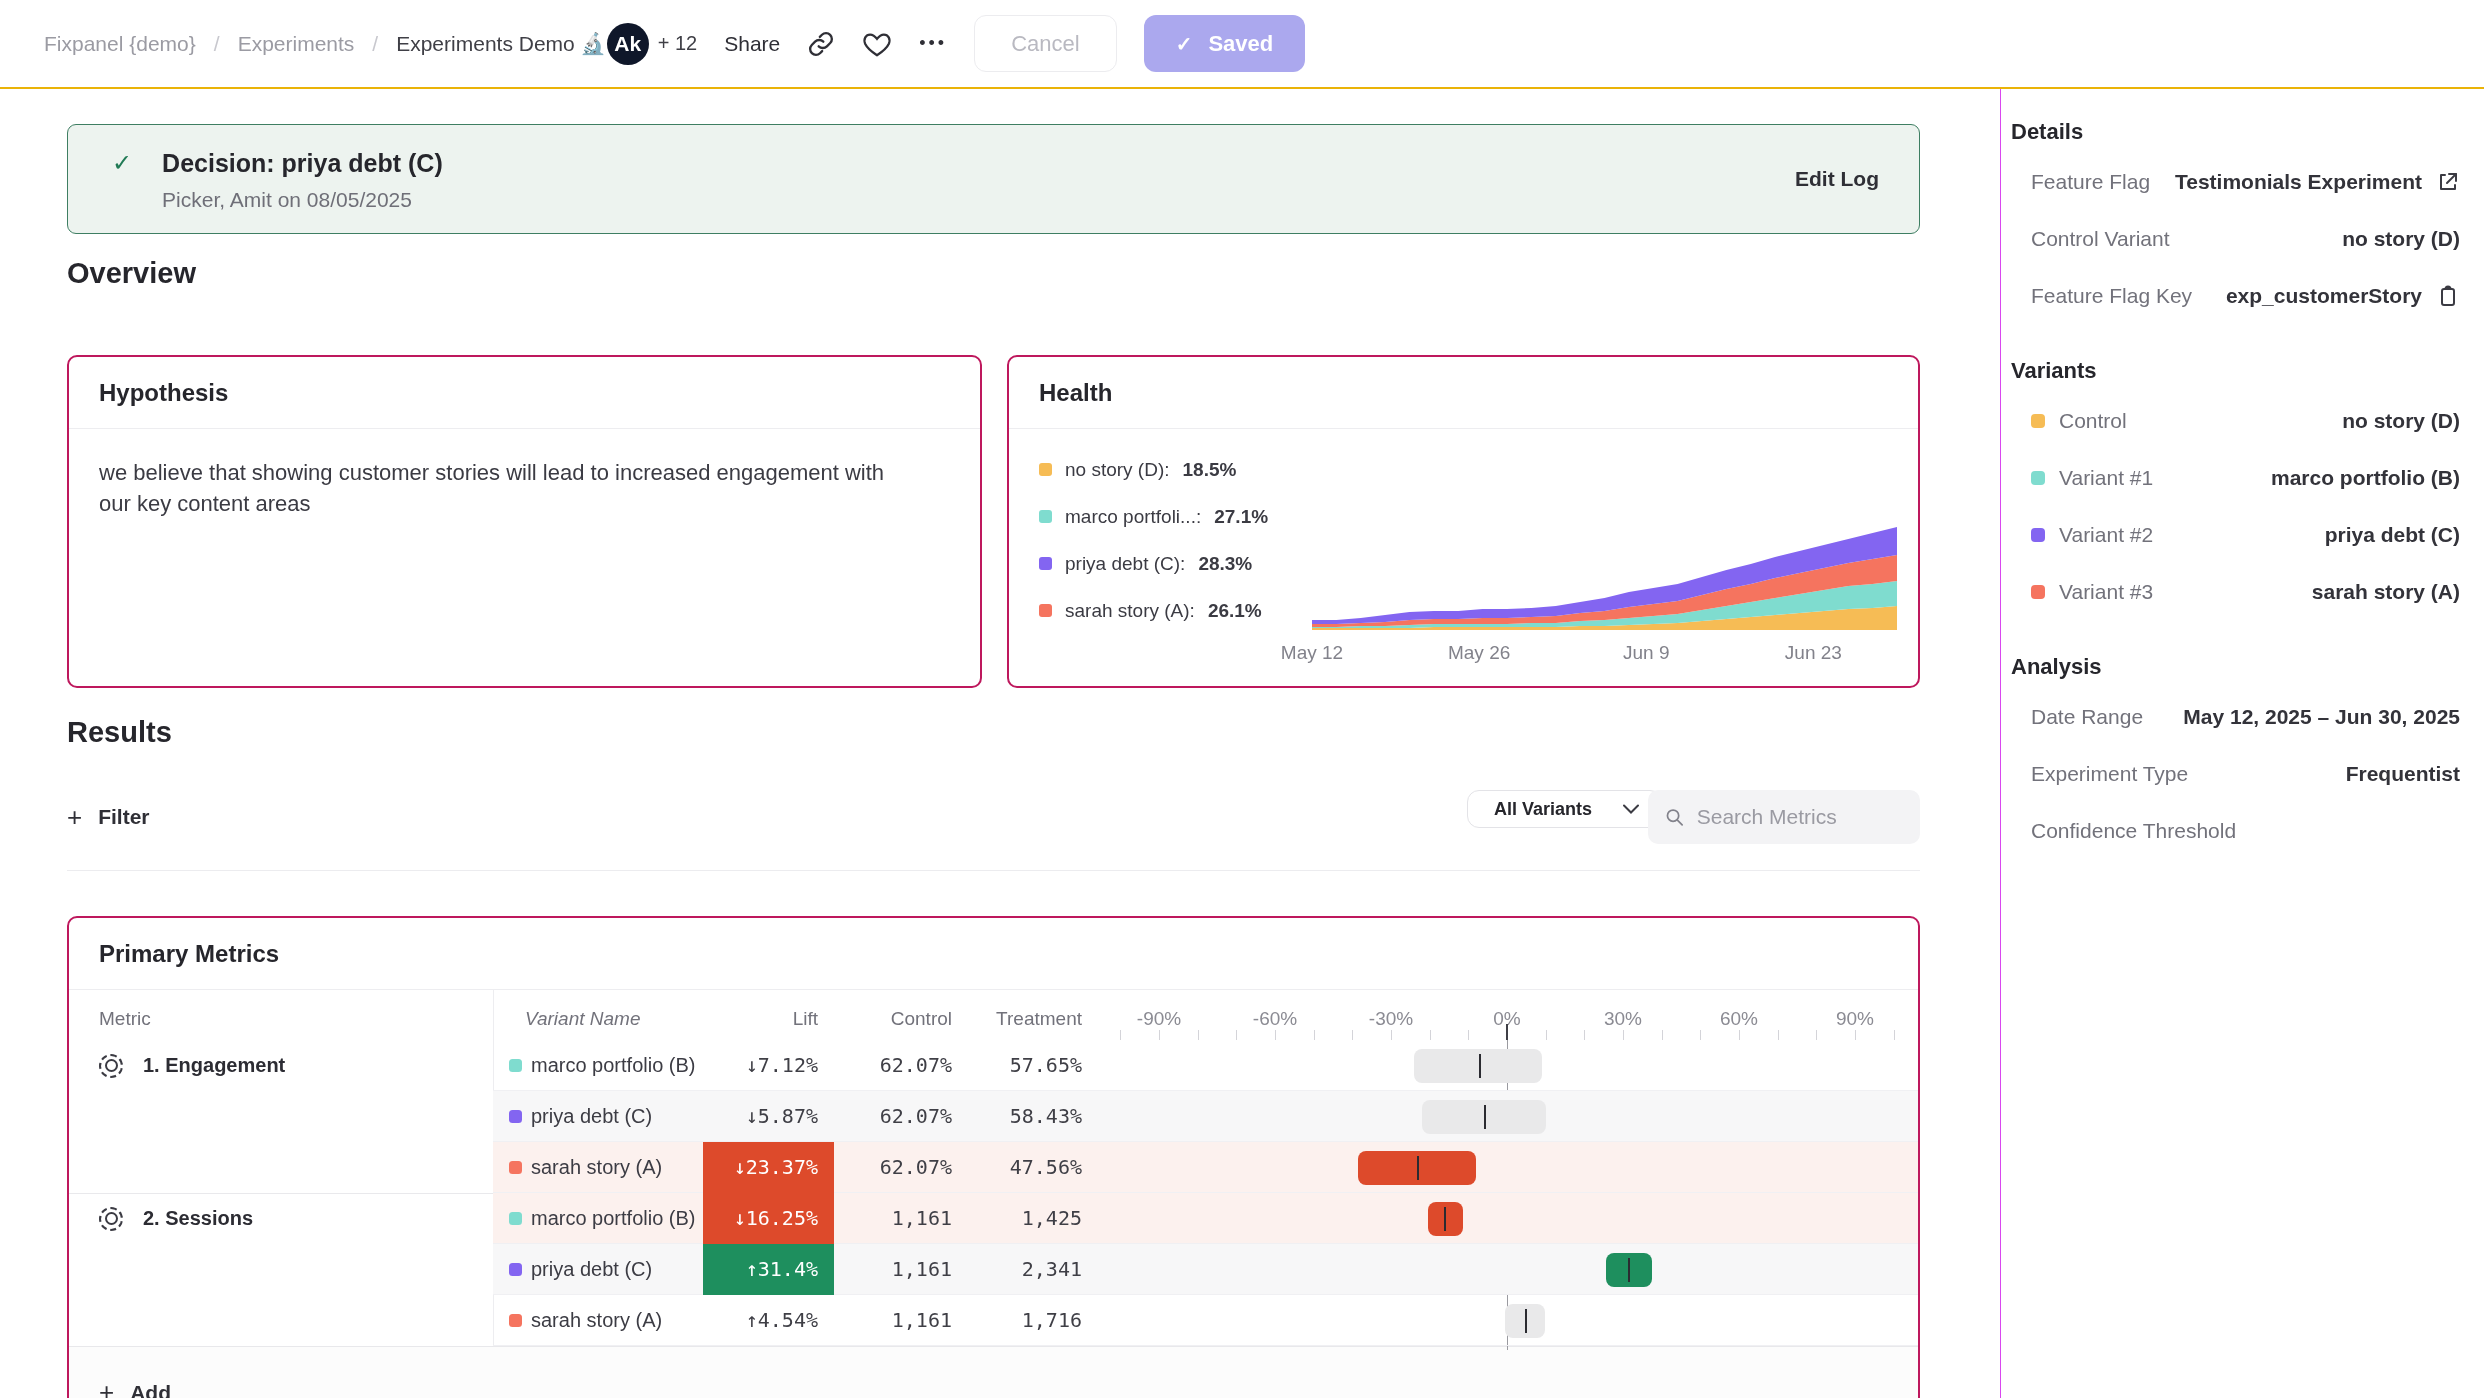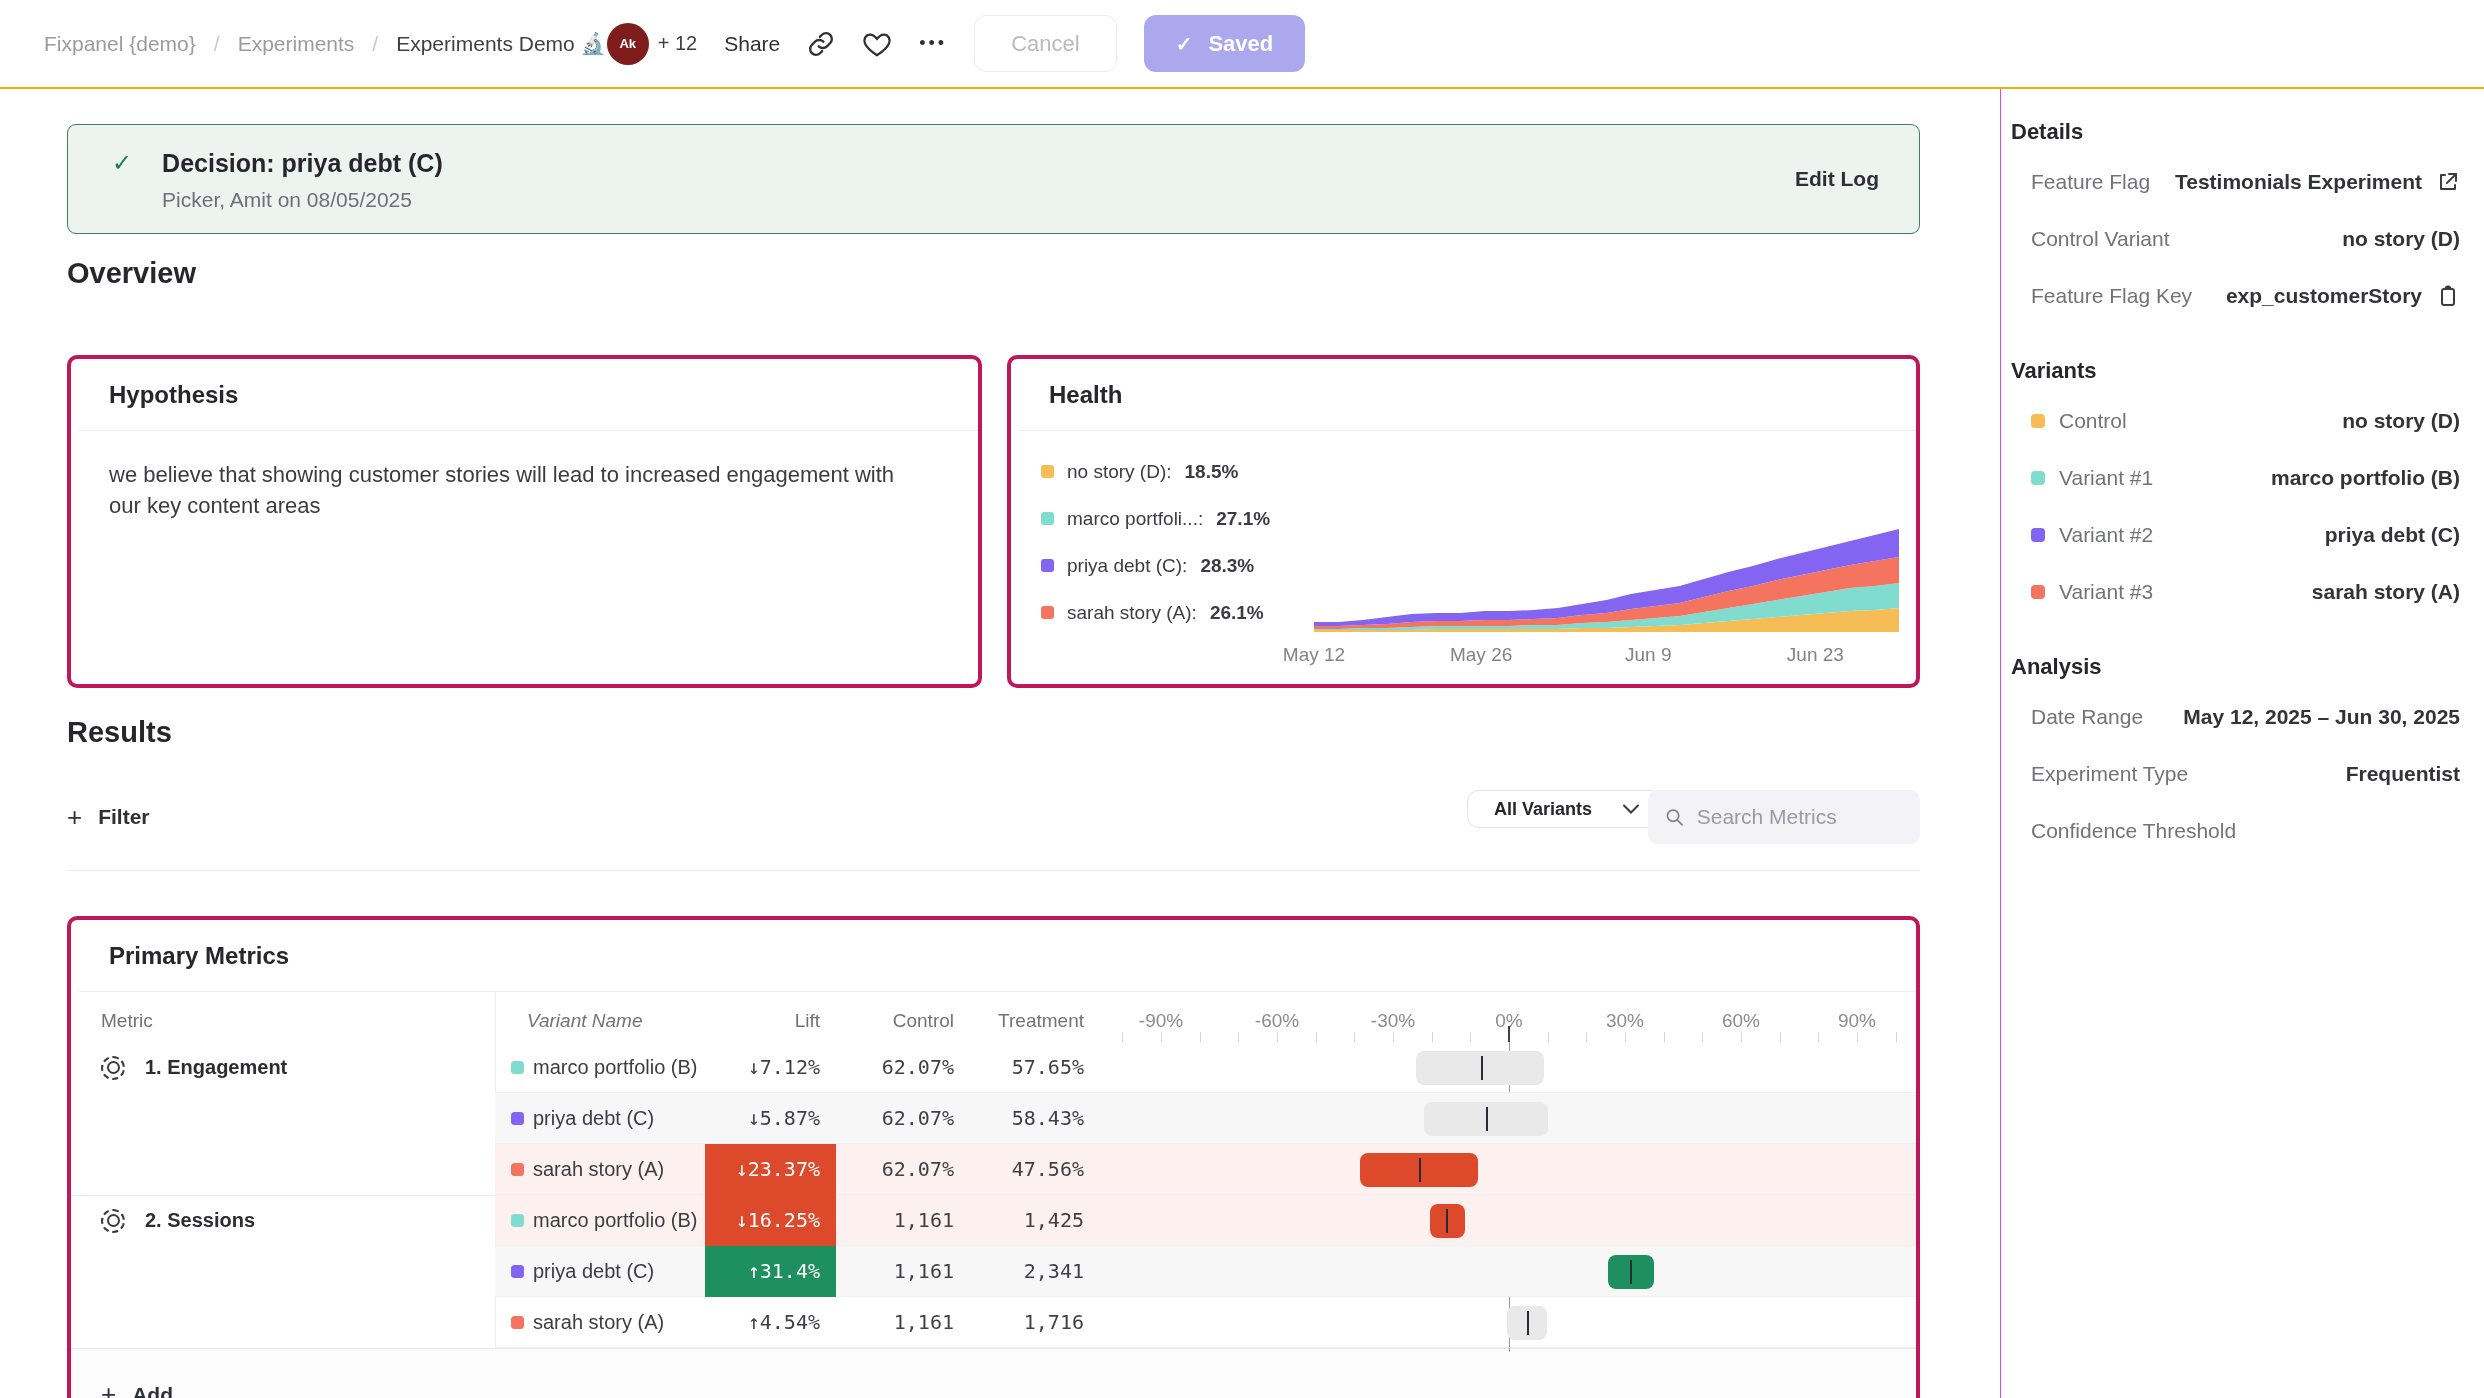--- a/index.html
+++ b/index.html
@@ -14,22 +14,22 @@
   .header {
     position:absolute; top:0; left:0; width:2484px; height:89px;
     border-bottom:2px solid #eab308;
     display:flex; align-items:center; 
     padding:0 44px 0 44px;
   }
   .crumbs { display:flex; align-items:center; gap:18px; font-size:21px; color:#9b9ba3; }
   .crumb-sep { color:#c8c8ce; }
   .crumb-current { color:#3f3f46; font-weight:500; }
   .actions { display:flex; align-items:center; gap:27px; }
-  .avatar { width:42px; height:42px; border-radius:50%; background:#7f1d1d; color:#fff;
-    display:flex; align-items:center; justify-content:center; font-size:13px; font-weight:700; }
+  .avatar { width:42px; height:42px; border-radius:50%; background:#0f172a; color:#fff;
+    display:flex; align-items:center; justify-content:center; font-size:21px; font-weight:700; }
   .collab { font-size:20px; color:#3f3f46; margin-left:-18px; }
   .share-label { font-size:21px; color:#2f2f36; font-weight:500; cursor:pointer; }
   .icon-btn { display:flex; align-items:center; justify-content:center; cursor:pointer; color:#2f2f36; }
   .ellipsis { font-size:18px; letter-spacing:3px; color:#2f2f36; }
   .btn-cancel { height:57px; padding:0 36px; background:#fff; border:1px solid #ececef;
     border-radius:12px; color:#b9b9c1; font-size:22px; display:flex; align-items:center; cursor:pointer; }
   .btn-saved { height:57px; padding:0 32px; background:#aba8ee; border:none; border-radius:12px;
     color:#fff; font-size:22px; font-weight:600; display:flex; align-items:center; gap:16px; cursor:pointer; }
   .btn-saved .chk { font-size:20px; }
 
@@ -41,21 +41,21 @@
     background:#edf3ef; border:1px solid #3e7e62; border-radius:9px;
     display:flex; align-items:center; padding:0 40px 0 44px;
   }
   .banner-check { color:#217a55; font-size:24px; margin-right:30px; align-self:flex-start; margin-top:24px; }
   .banner-title { font-size:25px; font-weight:700; color:#26262c; line-height:1.0; margin-top:4px; }
   .banner-sub { font-size:21px; color:#6f6f78; margin-top:12px; }
   .banner-edit { margin-left:auto; font-size:21px; font-weight:600; color:#2f2f36; cursor:pointer; }
 
   .h2 { position:absolute; left:67px; font-size:29px; font-weight:700; color:#26262c; }
 
-  .card { position:absolute; background:#fff; border:4px solid #be185d; border-radius:10px;padding-left:8px; }
+  .card { position:absolute; background:#fff; border:2px solid #be185d; border-radius:10px; }
   .card-title-row { height:72px; display:flex; align-items:center; padding:0 30px;
     border-bottom:1px solid #ededf0; font-size:24px; font-weight:700; color:#26262c; }
 
   
   .legend { position:absolute; left:30px; top:98px; display:flex; flex-direction:column; gap:18px; }
   .legend-item { display:flex; align-items:center; gap:13px; font-size:19px; color:#3b3b43; height:29px; }
   .legend-swatch { width:13px; height:13px; border-radius:3px; flex:0 0 auto; }
   .legend-val { font-weight:700; }
   .health-plot { position:absolute; left:303px; top:168px; width:585px; height:105px; }
   .x-label { position:absolute; top:285px; transform:translateX(-50%); font-size:19px; color:#82828b; }

